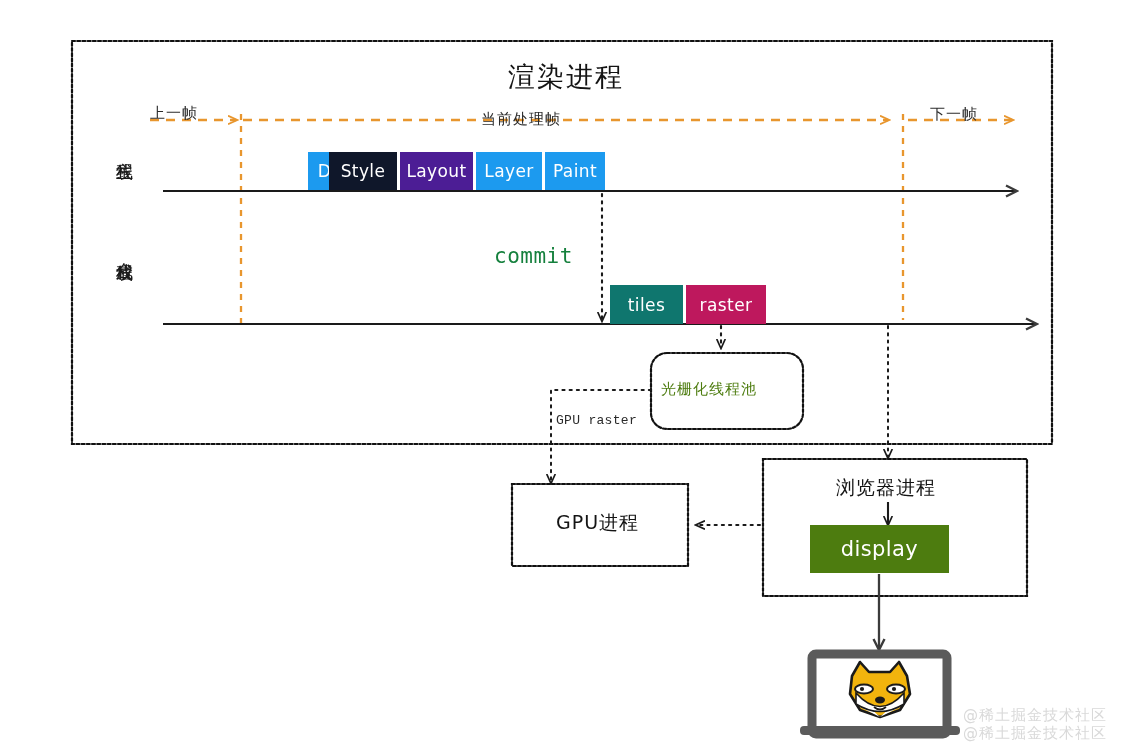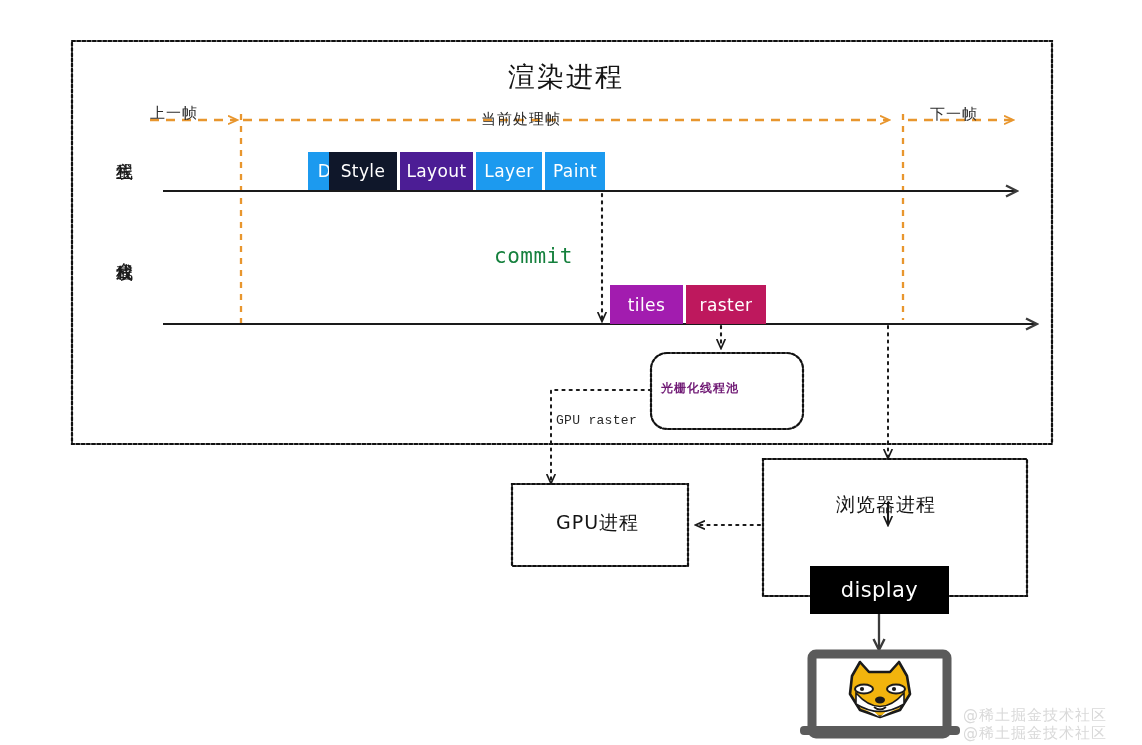--- a/index.html
+++ b/index.html
@@ -30,21 +30,21 @@
     font-family:"DejaVu Sans Mono","Liberation Mono",monospace;
   }
   .gpuraster-lbl{
     font-size:13px;color:#2b2b2b;letter-spacing:0.3px;
     font-family:Liberation Mono, monospace;
   }
   .box-cn{
     font-size:19px;color:#141414;letter-spacing:1px;
   }
   .pool-cn{
-    font-size:12px;color:#701a75;letter-spacing:1px;font-weight:bold;
+    font-size:15px;color:#4d7c0f;letter-spacing:1px;
   }
 
   
   .chip{
     position:absolute;display:flex;align-items:center;justify-content:center;
     color:#ffffff;font-size:17px;letter-spacing:0.4px;
     font-family:"DejaVu Sans","Liberation Sans",sans-serif;
     box-sizing:border-box;
   }
   .chip.display-chip{font-size:21px;}
@@ -142,45 +142,45 @@
   <div class="lbl thread-lbl" style="left:115px;top:245px;">合成线程</div>
 
   <div class="lbl commit-lbl" style="left:494px;top:240px;">commit</div>
 
   <div class="lbl pool-cn" style="left:661px;top:376px;">光栅化线程池</div>
 
   <div class="lbl gpuraster-lbl" style="left:556px;top:409px;">GPU raster</div>
 
   <div class="lbl box-cn" style="left:556px;top:506px;">GPU进程</div>
 
-  <div class="lbl box-cn" style="left:836px;top:471px;margin-top:17px;">浏览器进程</div>
+  <div class="lbl box-cn" style="left:836px;top:471px;">浏览器进程</div>
 
   <div class="chip" style="left:264px;top:148px;width:62px;height:38px;background:#1C9AEF;margin-left:44px;">
     <span>DOM</span>
   </div>
   <div class="chip" style="left:329px;top:148px;width:68px;height:38px;background:#0f172a;">
     <span>Style</span>
   </div>
   <div class="chip" style="left:400px;top:148px;width:73px;height:38px;background:#4c1d95;">
     <span>Layout</span>
   </div>
   <div class="chip" style="left:476px;top:148px;width:66px;height:38px;background:#1C9AEF;">
     <span>Layer</span>
   </div>
   <div class="chip" style="left:545px;top:148px;width:60px;height:38px;background:#1C9AEF;">
     <span>Paint</span>
   </div>
 
-  <div class="chip" style="left:610px;top:281px;width:73px;height:39px;background:#a21caf;">
+  <div class="chip" style="left:610px;top:281px;width:73px;height:39px;background:#0f766e;">
     <span>tiles</span>
   </div>
   <div class="chip" style="left:686px;top:281px;width:80px;height:39px;background:#be185d;">
     <span>raster</span>
   </div>
 
-  <div class="chip display-chip" style="left:810px;top:521px;width:139px;height:48px;background:#000000;margin-top:41px;">
+  <div class="chip display-chip" style="left:810px;top:521px;width:139px;height:48px;background:#4d7c0f;">
     <span>display</span>
   </div>
 
   <div class="watermark" style="left:963px;top:702px;">@稀土掘金技术社区</div>
   <div class="watermark" style="left:963px;top:720px;">@稀土掘金技术社区</div>
 
 </div>
 
 </body></html>

